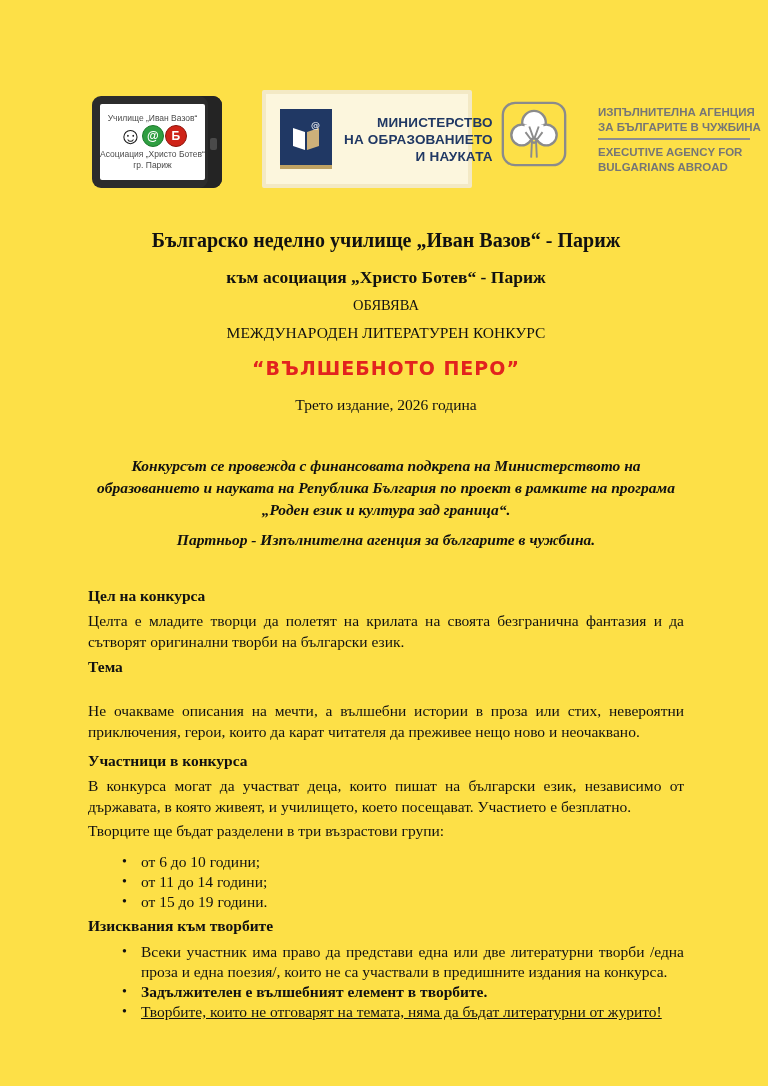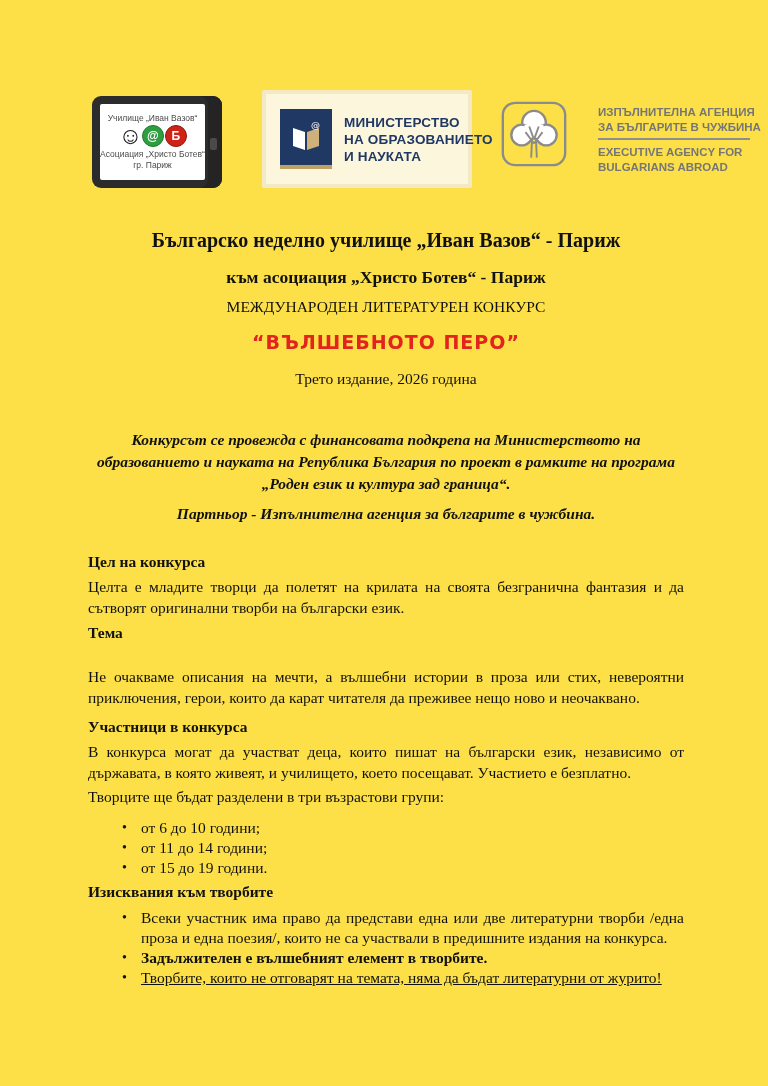--- a/index.html
+++ b/index.html
@@ -44,21 +44,21 @@
     display:flex;align-items:center;padding-left:14px;
   }
   .min-square{
     width:52px;height:56px;background:var(--navy,#203864);
     border-bottom:4px solid var(--gold,#bfa263);
     display:flex;align-items:center;justify-content:center;flex:none;
   }
   .min-text{
     margin-left:12px;font-family:"Liberation Sans", sans-serif;
     color:var(--navy,#203864);font-weight:600;font-size:13.5px;line-height:17px;
-    letter-spacing:.2px;white-space:nowrap;
+    letter-spacing:.2px;white-space:nowrap;text-align:right;
   }
   .logo-agency{
     position:absolute;left:500px;top:100px;width:236px;
     display:flex;align-items:flex-start;gap:16px;
   }
   .tree-box{flex:none;}
   .ag-text{
     margin-left:14px;margin-top:5px;
     font-family:"Liberation Sans", sans-serif;font-weight:bold;
     color:var(--agency_gray,#767676);font-size:11.5px;line-height:14.5px;
@@ -76,21 +76,21 @@
   .contest-name{
     margin-top:12px;font-size:19px;line-height:26px;font-weight:bold;
     font-family:"DejaVu Sans", sans-serif;letter-spacing:1px;
     color:var(--accent_red,#e2231e);
   }
   .t6{margin-top:14px;font-size:15.5px;line-height:20px;}
   .intro{margin-top:40px;font-size:15.5px;font-weight:bold;font-style:italic;line-height:22px;}
   .partner{margin-top:8px;font-size:15.5px;font-weight:bold;font-style:italic;line-height:21px;}
   .h{font-size:15.5px;font-weight:bold;line-height:21px;margin:0;}
   .p{font-size:15.5px;line-height:21px;margin:0;text-align:justify;}
-  .h-cel{margin-top:27px;}
+  .h-cel{margin-top:35px;}
   .p-cel{margin-top:4px;}
   .h-tema{margin-top:4px;}
   .p-tema{margin-top:23px;}
   .h-uch{margin-top:8px;}
   .p-uch{margin-top:4px;}
   .p-tvor{margin-top:3px;text-align:left;}
   .blist{margin:0;padding:0;list-style:none;}
   .ages{margin-top:11px;}
   .h-izi{margin-top:3px;}
   .reqs{margin-top:6px;}
@@ -151,20 +151,21 @@
       <div>ЗА БЪЛГАРИТЕ В ЧУЖБИНА</div>
       <div class="ag-rule"></div>
       <div>EXECUTIVE AGENCY FOR</div>
       <div>BULGARIANS ABROAD</div>
     </div>
   </div>
 
   <main class="text-area">
     <div class="c t1">Българско неделно училище „Иван Вазов“ - Париж</div>
     <div class="c t2">към асоциация „Христо Ботев“ - Париж</div>
+    <div class="c t3">ОБЯВЯВА</div>
     <div class="c t4">МЕЖДУНАРОДЕН ЛИТЕРАТУРЕН КОНКУРС</div>
     <div class="c contest-name">“ВЪЛШЕБНОТО ПЕРО”</div>
     <div class="c t6">Трето издание, 2026 година</div>
 
     <div class="c intro">
       <div>Конкурсът се провежда с финансовата подкрепа на Министерството на</div>
       <div>образованието и науката на Република България по проект в рамките на програма</div>
       <div>„Роден език и култура зад граница“.</div>
     </div>
     <div class="c partner">Партньор - Изпълнителна агенция за българите в чужбина.</div>

